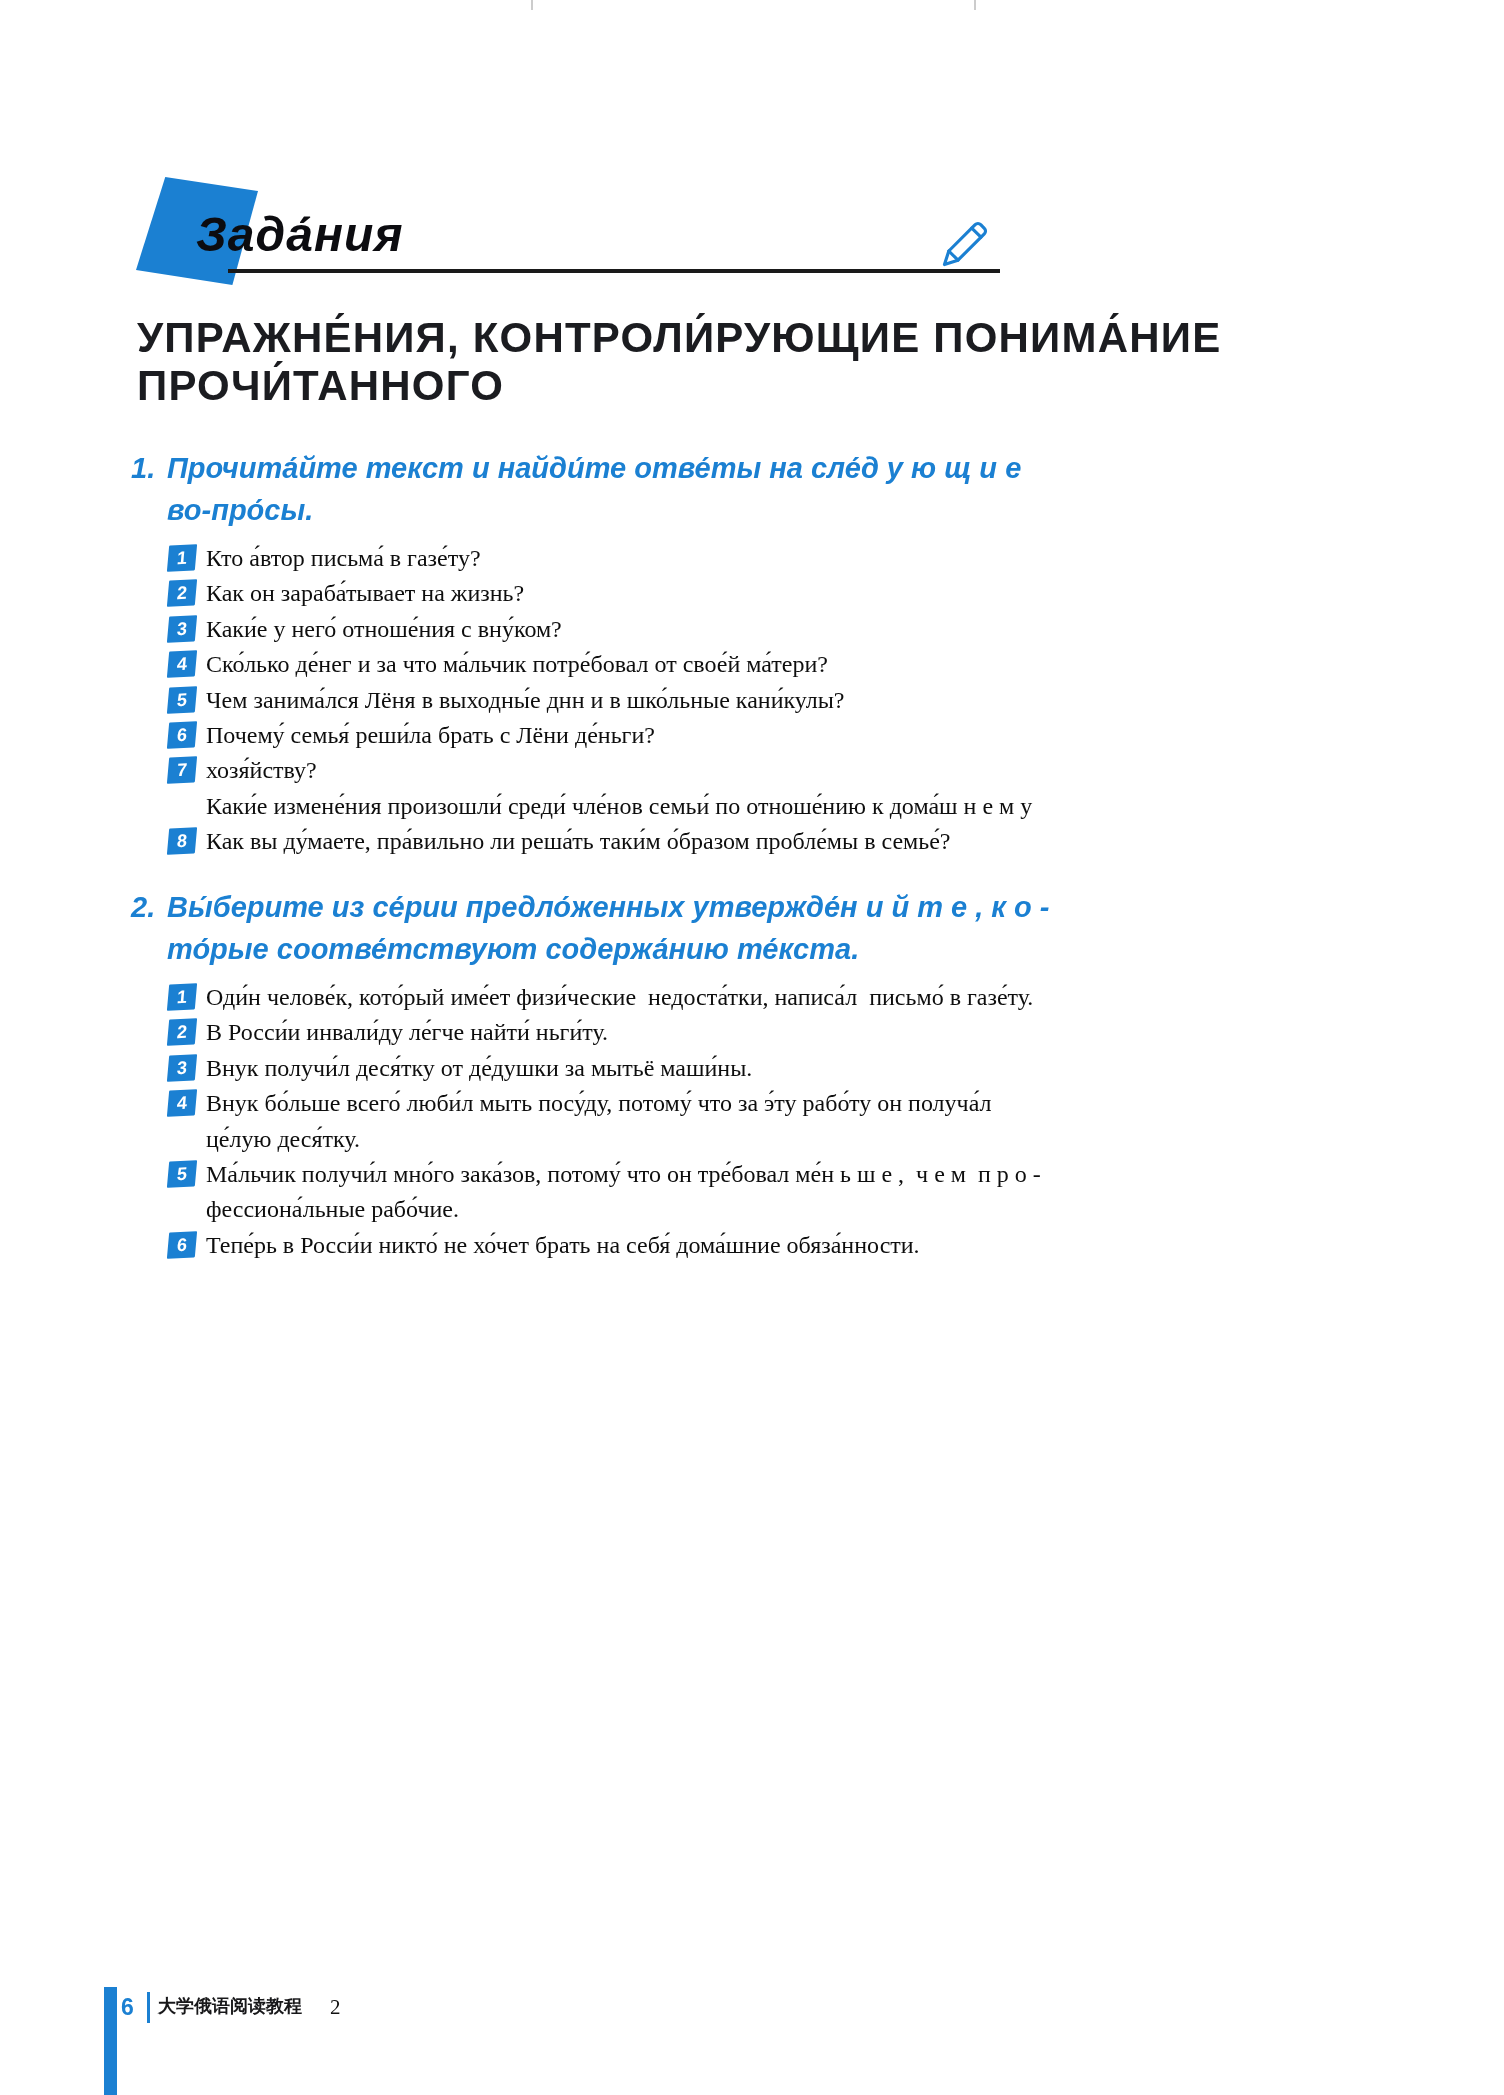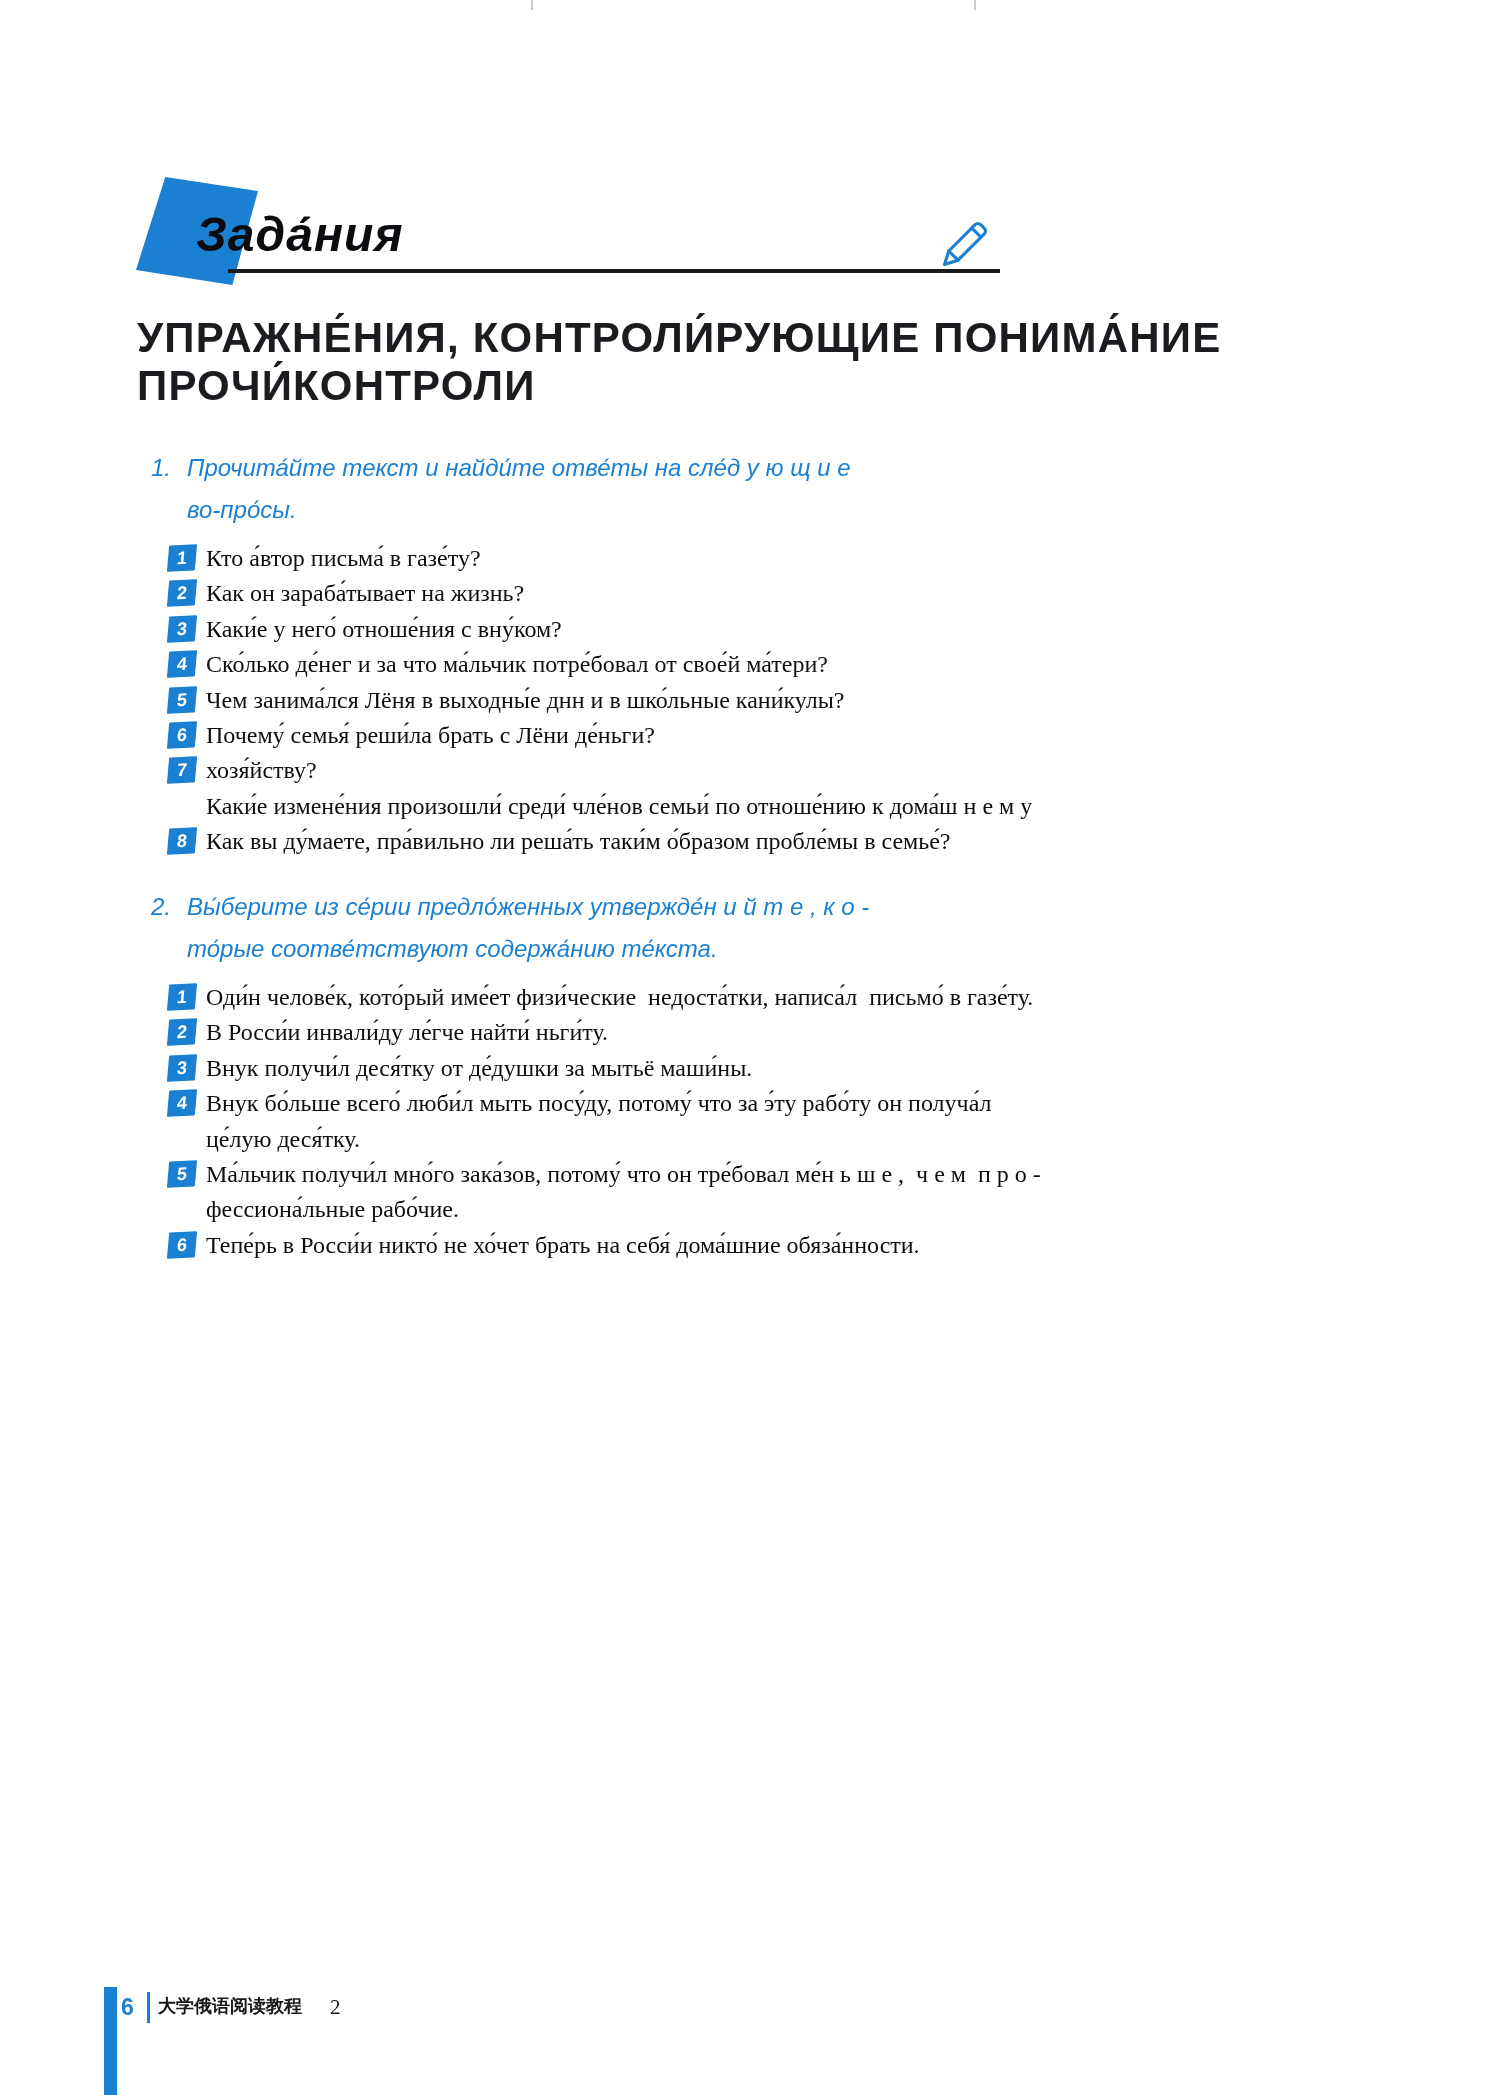--- a/index.html
+++ b/index.html
@@ -18,22 +18,22 @@
                   color: #0c0c10; letter-spacing: 1px; white-space: nowrap; }
   .banner-rule { position: absolute; left: 92px; top: 94px; width: 772px; height: 4px; background: #1a1a1a; }
   .pencil { position: absolute; left: 800px; top: 40px; width: 58px; height: 58px; }
 
   
   .main-heading { position: absolute; left: 137px; top: 314px; width: 1100px;
                   font-size: 42px; font-weight: bold; color: var(--head);
                   letter-spacing: 1.2px; line-height: 48px; }
 
   
-  .task-title { position: absolute; left: 151px; width: 1180px; color: var(--blue);
-                font-weight: normal; font-style: italic; font-size: 24px; line-height: 42px; }
+  .task-title { position: absolute; left: 131px; width: 1180px; color: var(--blue);
+                font-weight: bold; font-style: italic; font-size: 29px; line-height: 42px; }
   .task-title.t1 { top: 447px; }
   .task-title.t2 { top: 886px; }
   .t-num { display: inline-block; width: 36px; font-style: italic; }
   .t-line2 { padding-left: 36px; }
 
   
   .items { position: absolute; left: 168px; width: 1215px; list-style: none; }
   .items.l1 { top: 541px; }
   .items.l2 { top: 980px; }
   .item { position: relative; padding-left: 38px; font-family: "Liberation Serif", "DejaVu Serif", serif;
@@ -69,21 +69,21 @@
       <g fill="none" stroke="#1b80d2" stroke-width="1.3" stroke-linejoin="round" stroke-linecap="round">
         <path d="M3.5 20.5 L5.3 14.9 L16.2 4 A1.6 1.6 0 0 1 18.5 4 L20 5.5 A1.6 1.6 0 0 1 20 7.8 L9.1 18.7 Z"></path>
         <path d="M14.8 5.4 L18.6 9.2"></path>
         <path d="M5.3 14.9 L9.1 18.7"></path>
       </g>
     </svg>
   </div>
 
   <div class="main-heading">
     <div>УПРАЖНЕ́НИЯ, КОНТРОЛИ́РУЮЩИЕ ПОНИМА́НИЕ</div>
-    <div>ПРОЧИ́КОНТРОЛИ</div>
+    <div>ПРОЧИ́ТАННОГО</div>
   </div>
 
   <div class="task-title t1">
     <div>
       <span class="t-num">1.</span><span>Прочита́йте текст и найди́те отве́ты на сле́д у ю щ и е</span>
     </div>
     <div class="t-line2">во-про́сы.</div>
   </div>
 
   <ol class="items l1">

